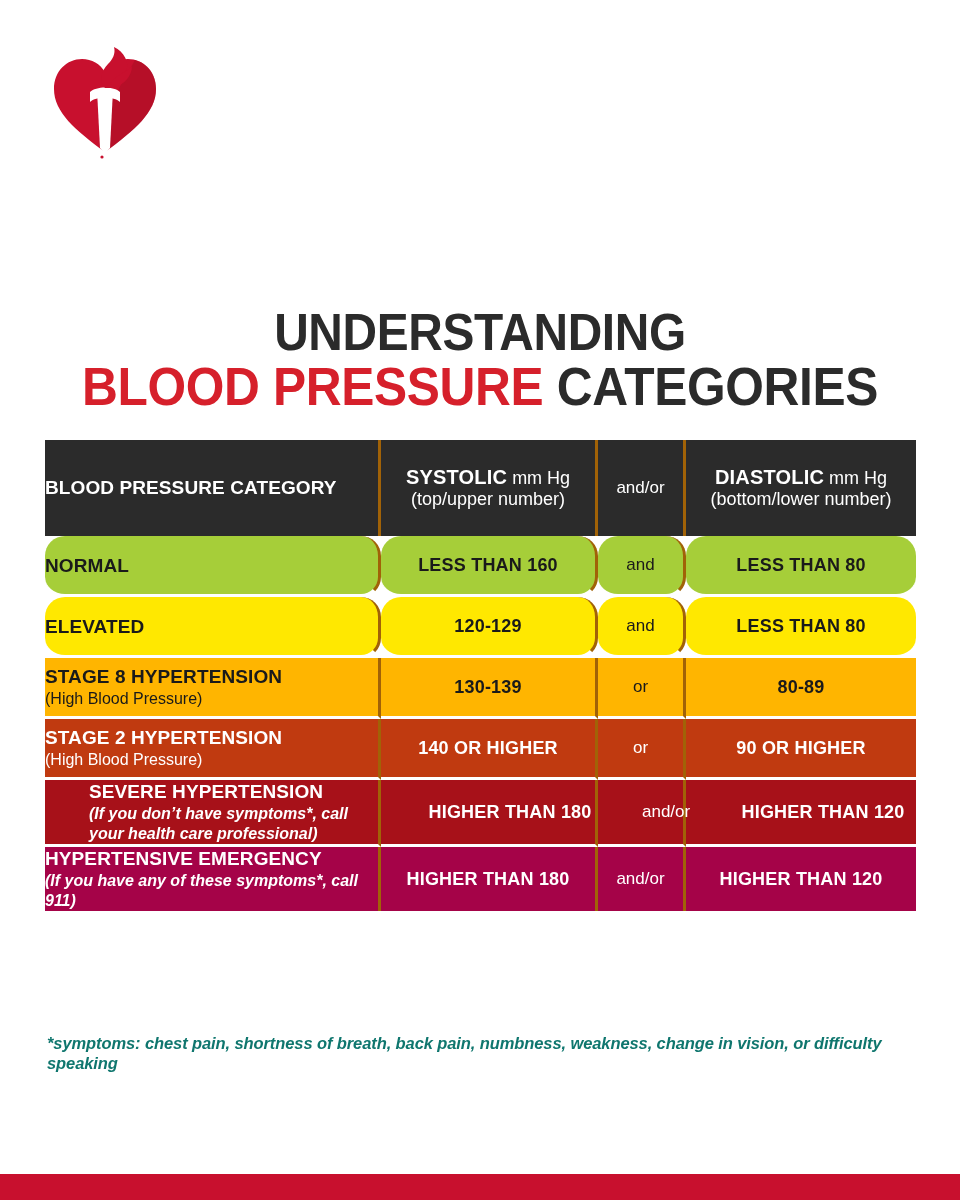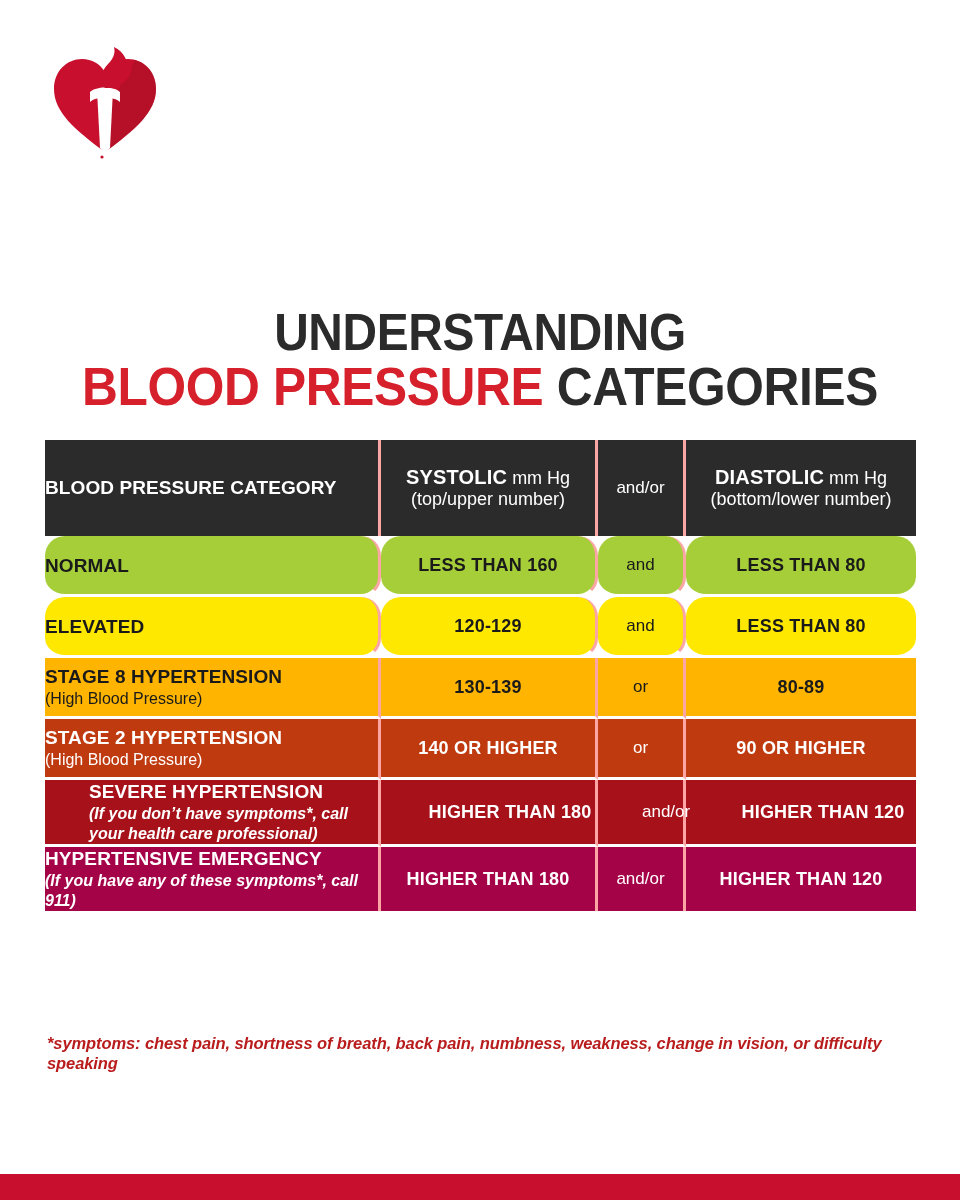--- a/index.html
+++ b/index.html
@@ -52,21 +52,21 @@
     position: absolute;
     left: 45px;
     top: 440px;
     width: 871px;
     border-collapse: separate;
     border-spacing: 0;
     table-layout: fixed;
   }
   .bp-table td {
     vertical-align: middle;
-    border-right: 3px solid #fca5a5;
+    border-right: 3px solid #a16207;
     border-bottom: 3px solid #ffffff;
     padding: 0;
   }
   .bp-table td:last-child { border-right: none; }
   .bp-table tr:last-child td { border-bottom: none; }
 
   .col-cat   { width: 336px; }
   .col-sys   { width: 217px; }
   .col-conn  { width: 88px; }
   .col-dia   { width: 230px; }
@@ -154,21 +154,21 @@
   .footnote {
     position: absolute;
     left: 47px;
     top: 1033px;
     width: 880px;
     font-family: "Liberation Sans Narrow", "Liberation Sans", sans-serif;
     font-style: italic;
     font-weight: bold;
     font-size: 16.5px;
     line-height: 20px;
-    color: #b91c1c;
+    color: #0f766e;
     letter-spacing: -0.1px;
   }
 
   
   .bottom-bar {
     position: absolute;
     left: 0;
     bottom: 0;
     width: 960px;
     height: 26px;

